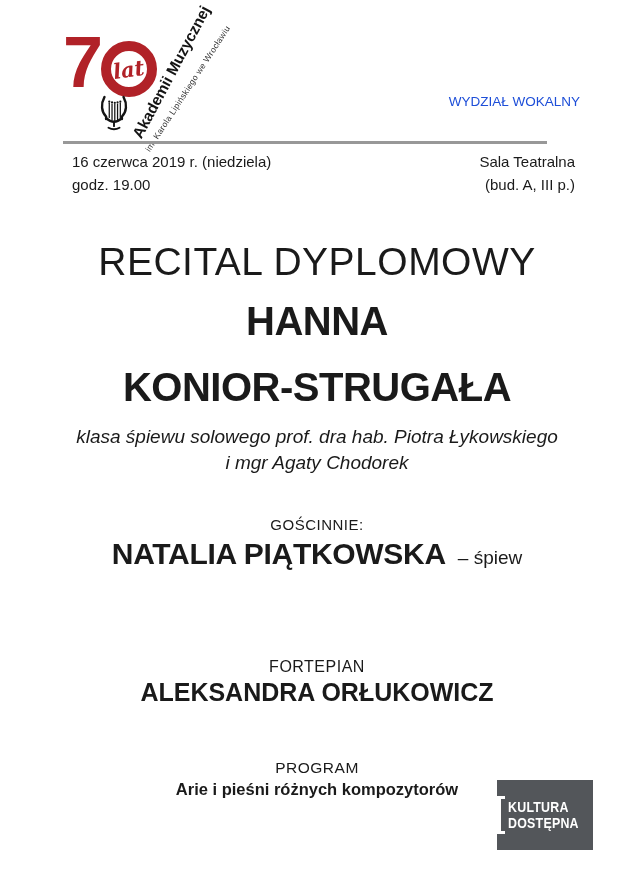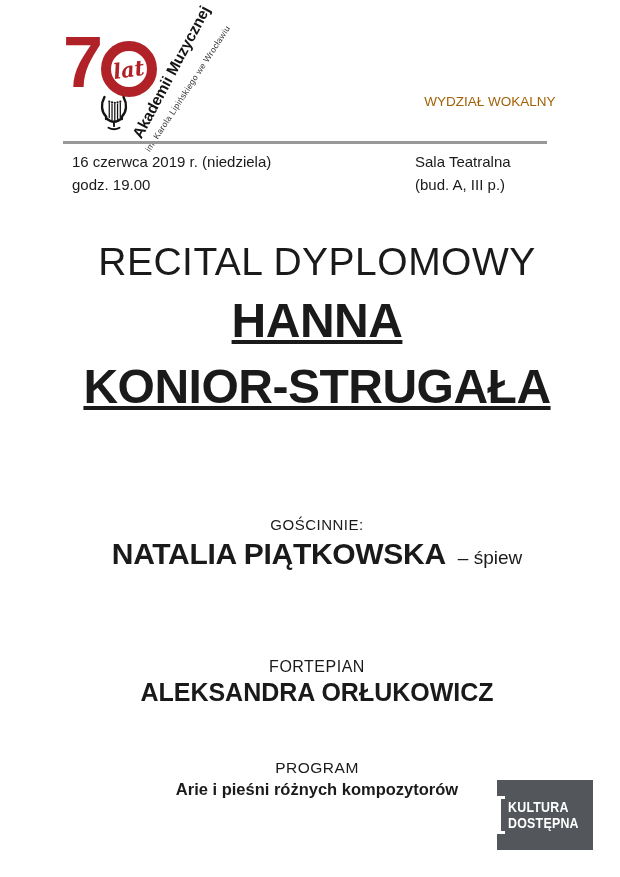--- a/index.html
+++ b/index.html
@@ -43,32 +43,32 @@
     white-space: nowrap; color: #141414;
   }
   .logo-rot-sub {
     position: absolute; left: 143px; top: 148px;
     transform: rotate(-57deg); transform-origin: 0 0;
     font-size: 8.5px; letter-spacing: 0.3px;
     white-space: nowrap; color: #333;
   }
 
   
-  .dept { left: 400px; top: 91px; width: 180px; text-align: center;
-          font-size: 13.5px; line-height: 21px; color: #a16207; }
+  .dept { left: 400px; top: 91px; width: 180px; text-align: right;
+          font-size: 13.5px; line-height: 21px; color: #1d4ed8; }
 
   
   .divider { left: 63px; top: 141px; width: 484px; height: 3px; background: #989898; }
   .event-left { left: 72px; top: 150px; font-size: 15px; line-height: 23px; }
-  .event-right { left: 415px; top: 150px; width: 160px; text-align: left;
+  .event-right { left: 415px; top: 150px; width: 160px; text-align: right;
                  font-size: 15px; line-height: 23px; }
 
   
   .recital-title { top: 240px; font-size: 39px; font-weight: normal; letter-spacing: 0.5px; }
-  .performer { top: 288px; font-size: 48px; font-weight: bold; line-height: 66px; letter-spacing: -0.5px; text-decoration: underline; }
+  .performer { top: 288px; font-size: 40px; font-weight: bold; line-height: 66px; letter-spacing: -0.5px; }
   .class-info { top: 424px; font-style: italic; font-size: 19px; line-height: 26px; }
   .guest-label { top: 516px; font-size: 15px; letter-spacing: 0.5px; }
   .guest-line { top: 537px; font-size: 30px; font-weight: bold; letter-spacing: -0.3px; }
   .guest-role { font-size: 19px; font-weight: normal; letter-spacing: 0; margin-left: 12px; }
   .acc-label { top: 658px; font-size: 16px; letter-spacing: 0.5px; }
   .acc-name { top: 678px; font-size: 25px; font-weight: bold; }
   .program-label { top: 759px; font-size: 15.5px; letter-spacing: 0.5px; }
   .program-rep { top: 780px; font-size: 16.5px; font-weight: bold; }
   .admission { top: 816px; font-size: 16.5px; font-weight: bold; }
 
@@ -136,20 +136,24 @@
   <div class="abs event-right">
     <div>Sala Teatralna</div>
     <div>(bud. A, III p.)</div>
   </div>
 
   <div class="abs centered recital-title">RECITAL DYPLOMOWY</div>
   <div class="abs centered performer">
     <div>HANNA</div>
     <div>KONIOR-STRUGAŁA</div>
   </div>
+  <div class="abs centered class-info">
+    <div>klasa śpiewu solowego prof. dra hab. Piotra Łykowskiego</div>
+    <div>i mgr Agaty Chodorek</div>
+  </div>
 
   <div class="abs centered guest-label">GOŚCINNIE:</div>
   <div class="abs centered guest-line">
     <span>NATALIA PIĄTKOWSKA</span><span class="guest-role">– śpiew</span>
   </div>
 
   <div class="abs centered acc-label">FORTEPIAN</div>
   <div class="abs centered program-label">PROGRAM</div>
 
   <div class="abs centered acc-name">ALEKSANDRA ORŁUKOWICZ</div>

